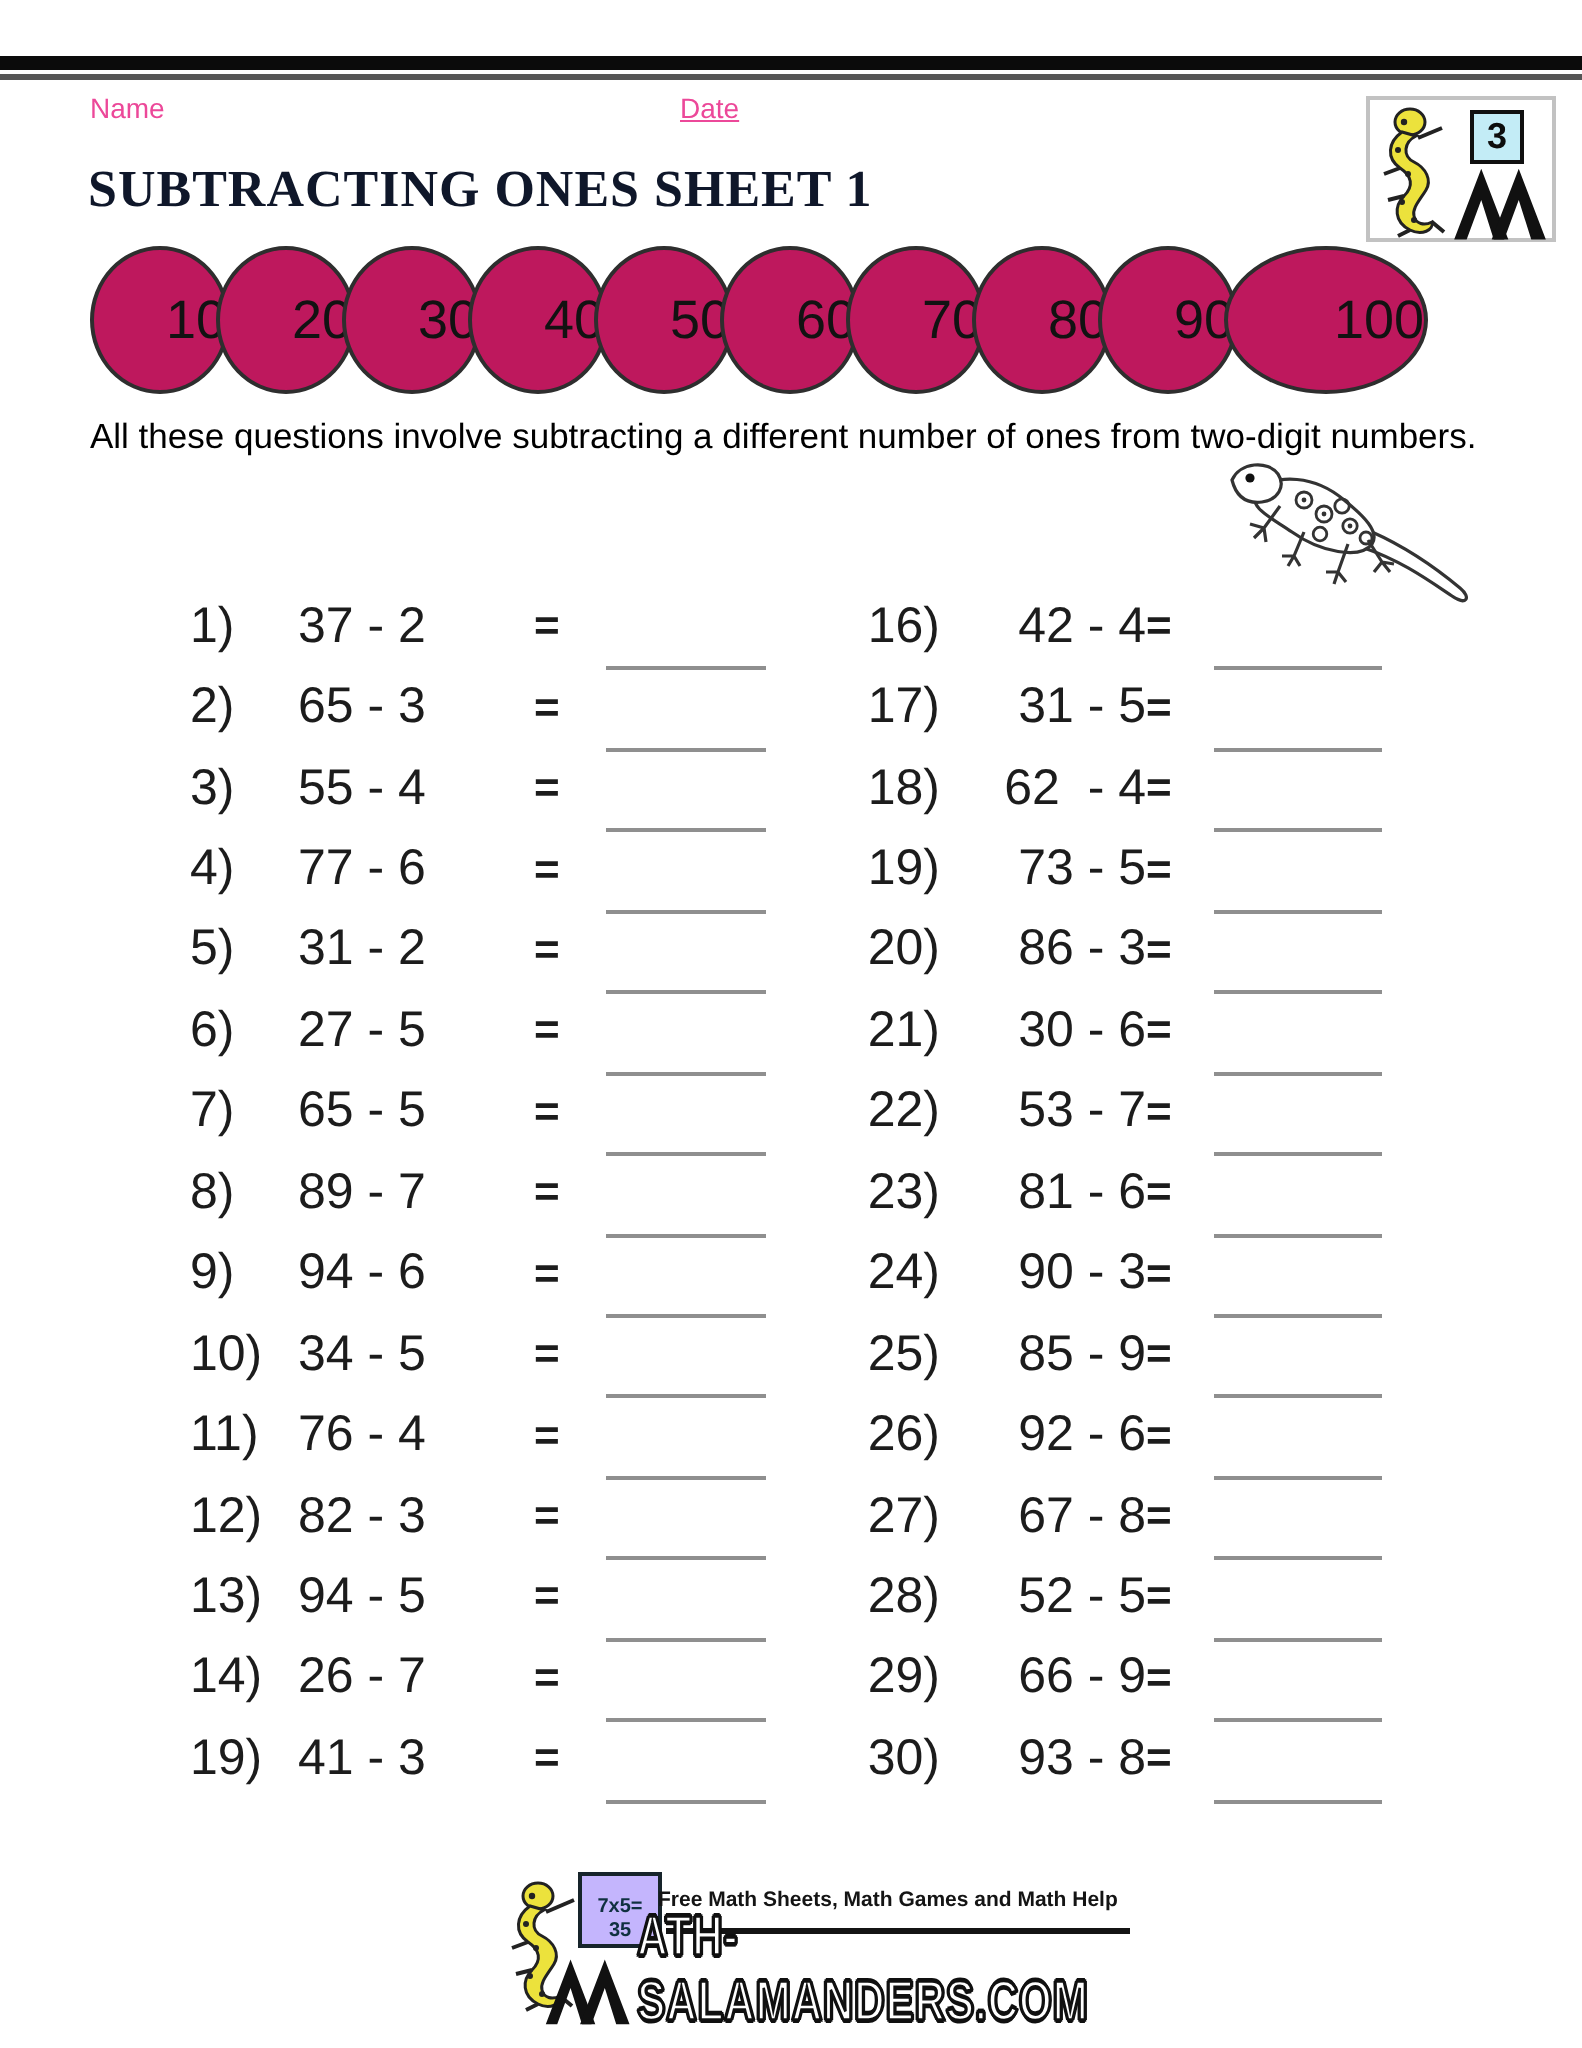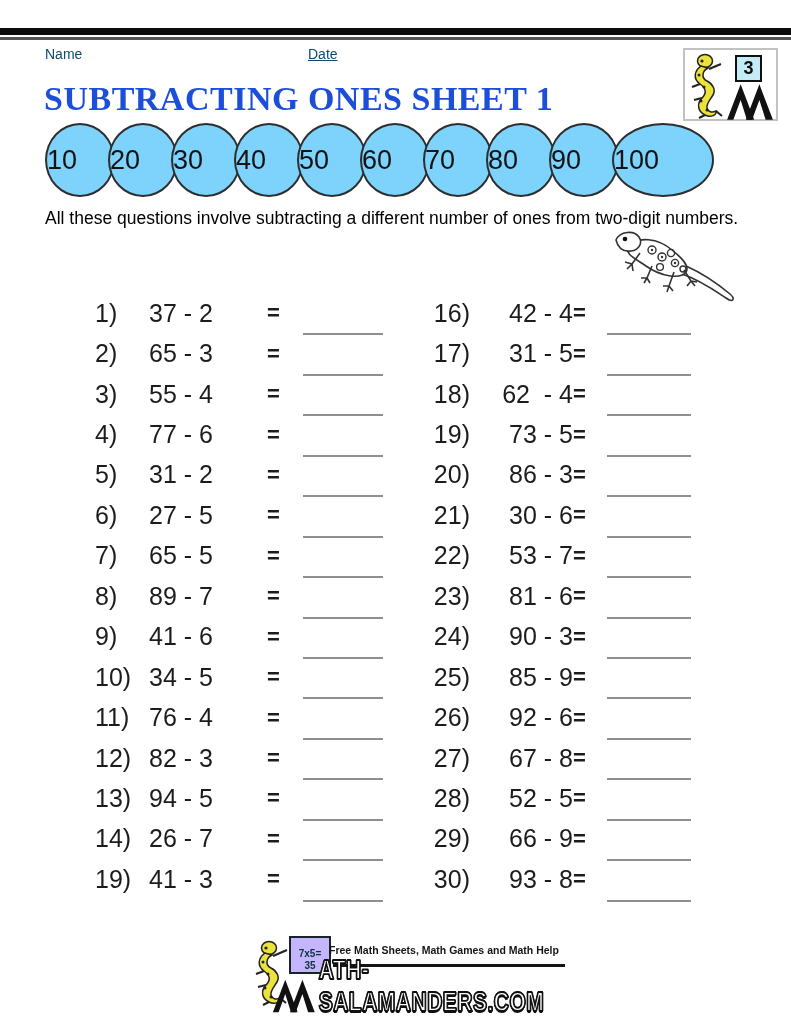--- a/index.html
+++ b/index.html
@@ -11,49 +11,49 @@
     overflow:hidden;
     color:#141414;
   }
   .page { position:absolute; inset:0; background:#fff; }
 
   
   .bar-black { position:absolute; left:0; top:28px; width:791px; height:7px; background:#0b0b0b; }
   .bar-gray  { position:absolute; left:0; top:37px; width:791px; height:3px; background:#555; }
 
   
-  .hdr-label { position:absolute; font-size:14px; color:#0c4a6e; }
+  .hdr-label { position:absolute; font-size:14px; color:#ec4899; }
   #name-label { left:45px; top:46px; }
-  #date-label { left:308px; top:46px;text-decoration:underline; }
+  #date-label { left:340px; top:46px;text-decoration:underline; }
   .sheet-title {
     position:absolute; left:44px; top:80px;
     font-family:"Liberation Serif", serif;
-    font-weight:600; font-size:34px; letter-spacing:0.5px;
-    color:#1d4ed8;
+    font-weight:600; font-size:26px; letter-spacing:0.5px;
+    color:#0f172a;
   }
 
   
   .logo-box {
     position:absolute; left:683px; top:48px; width:95px; height:73px;
     border:2px solid #c2c2c2; background:#fff;
   }
   .logo-box .badge {
     position:absolute; left:50px; top:5px; width:27px; height:27px;
     background:#c3ecf6; border:2.5px solid #101010;
     display:flex; align-items:center; justify-content:center;
     font-size:18px; font-weight:bold; color:#0d0d0d;
   }
   .logo-box .m-mark { position:absolute; left:40px; top:32px; }
   .logo-box .sala { position:absolute; left:4px; top:3px; }
 
   
   .track { position:absolute; left:45px; top:123px; display:flex; align-items:center; }
   .oval {
     width:70px; height:74px; border:2px solid #2e2e2e; border-radius:50%;
-    background:#7dd3fc; display:flex; align-items:center; justify-content:flex-start;
+    background:#be185d; display:flex; align-items:center; justify-content:flex-end;
     font-size:27px; color:#121212; margin-left:-7px; flex-shrink:0;
   }
   .oval:first-child { margin-left:0; }
   .oval.wide { width:102px; }
 
   
   .instructions {
     position:absolute; left:45px; top:201px; width:718px;
     font-size:17.5px; line-height:1.95; color:#000000;
   }
@@ -237,21 +237,21 @@
         <span class="ansline"></span>
       </div>
       <div class="prow">
         <span class="plabel">8)</span>
         <span class="pexpr">89 - 7</span>
         <span class="peq">=</span>
         <span class="ansline"></span>
       </div>
       <div class="prow">
         <span class="plabel">9)</span>
-        <span class="pexpr">41 - 6</span>
+        <span class="pexpr">94 - 6</span>
         <span class="peq">=</span>
         <span class="ansline"></span>
       </div>
       <div class="prow">
         <span class="plabel">10)</span>
         <span class="pexpr">34 - 5</span>
         <span class="peq">=</span>
         <span class="ansline"></span>
       </div>
       <div class="prow">

